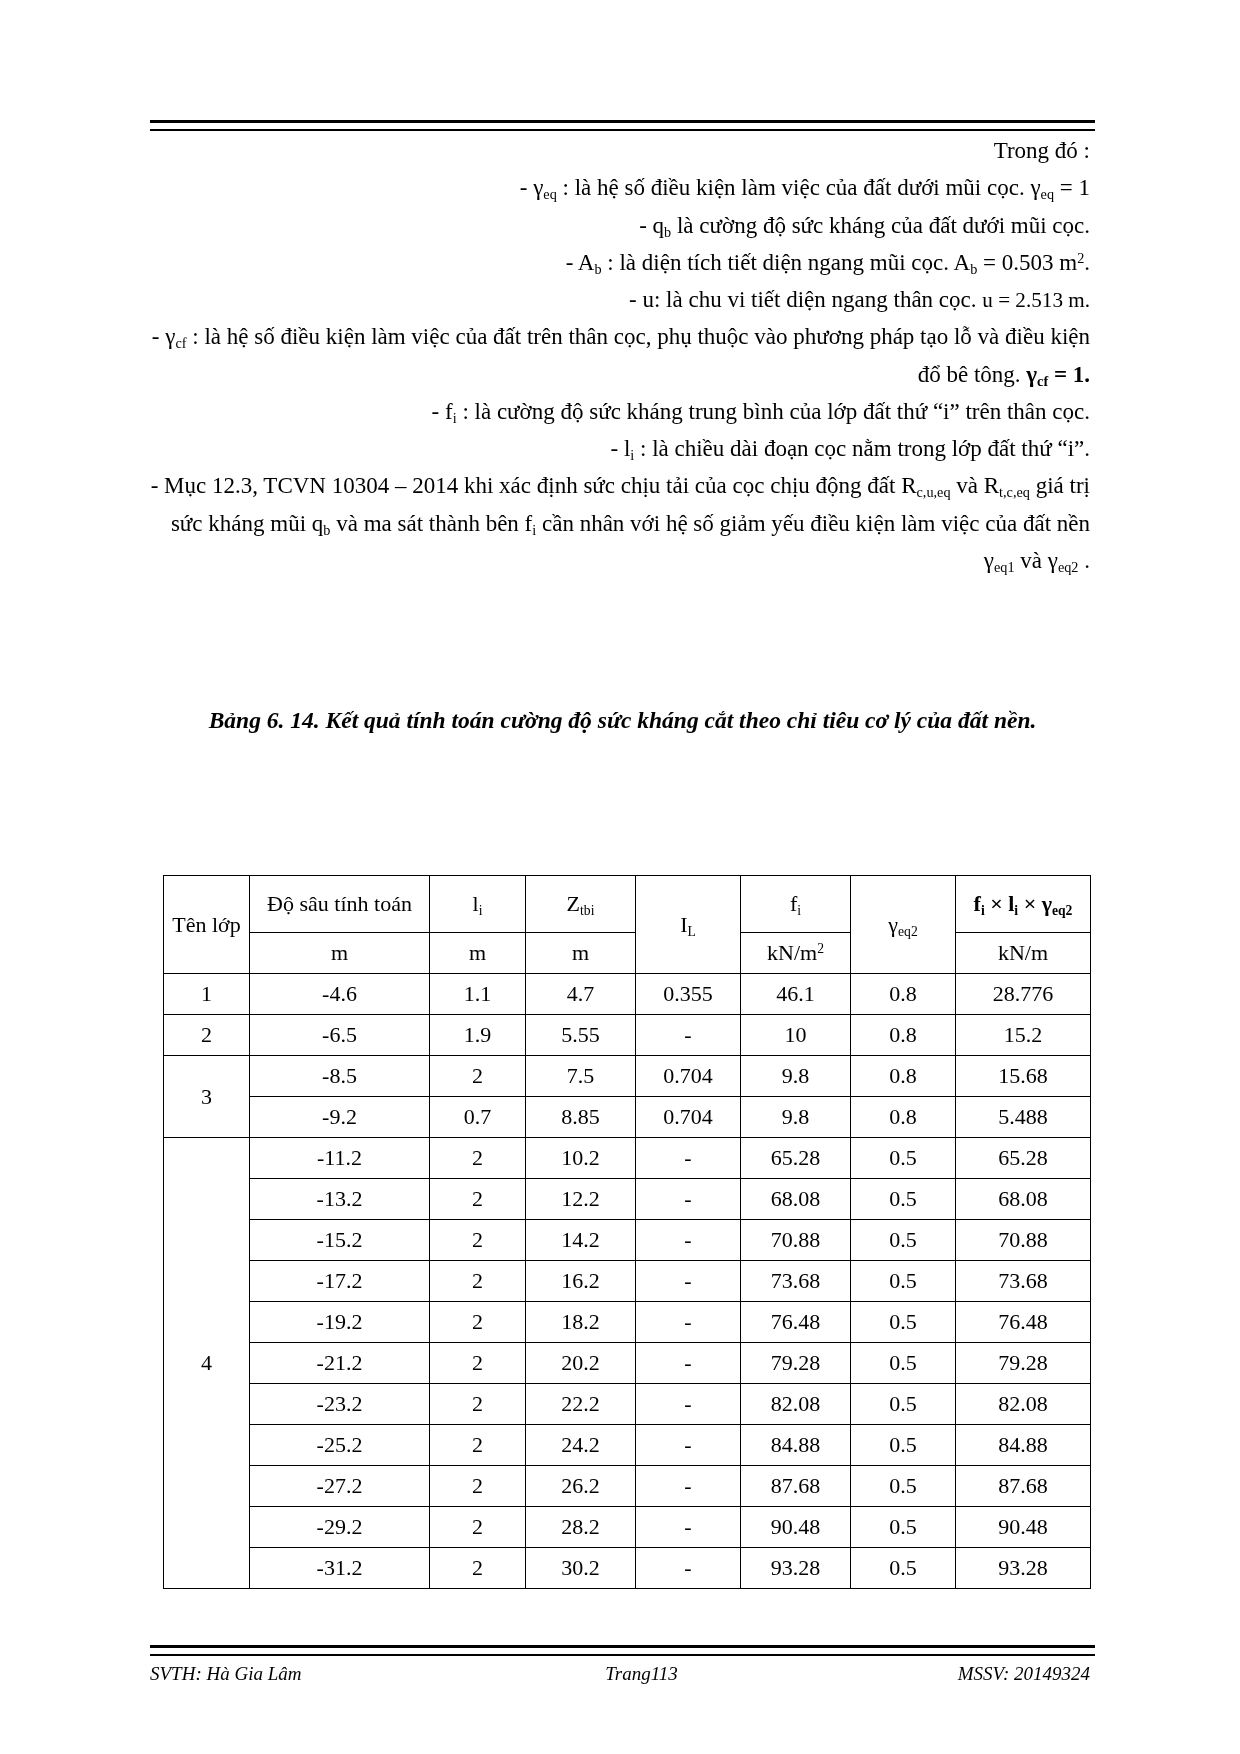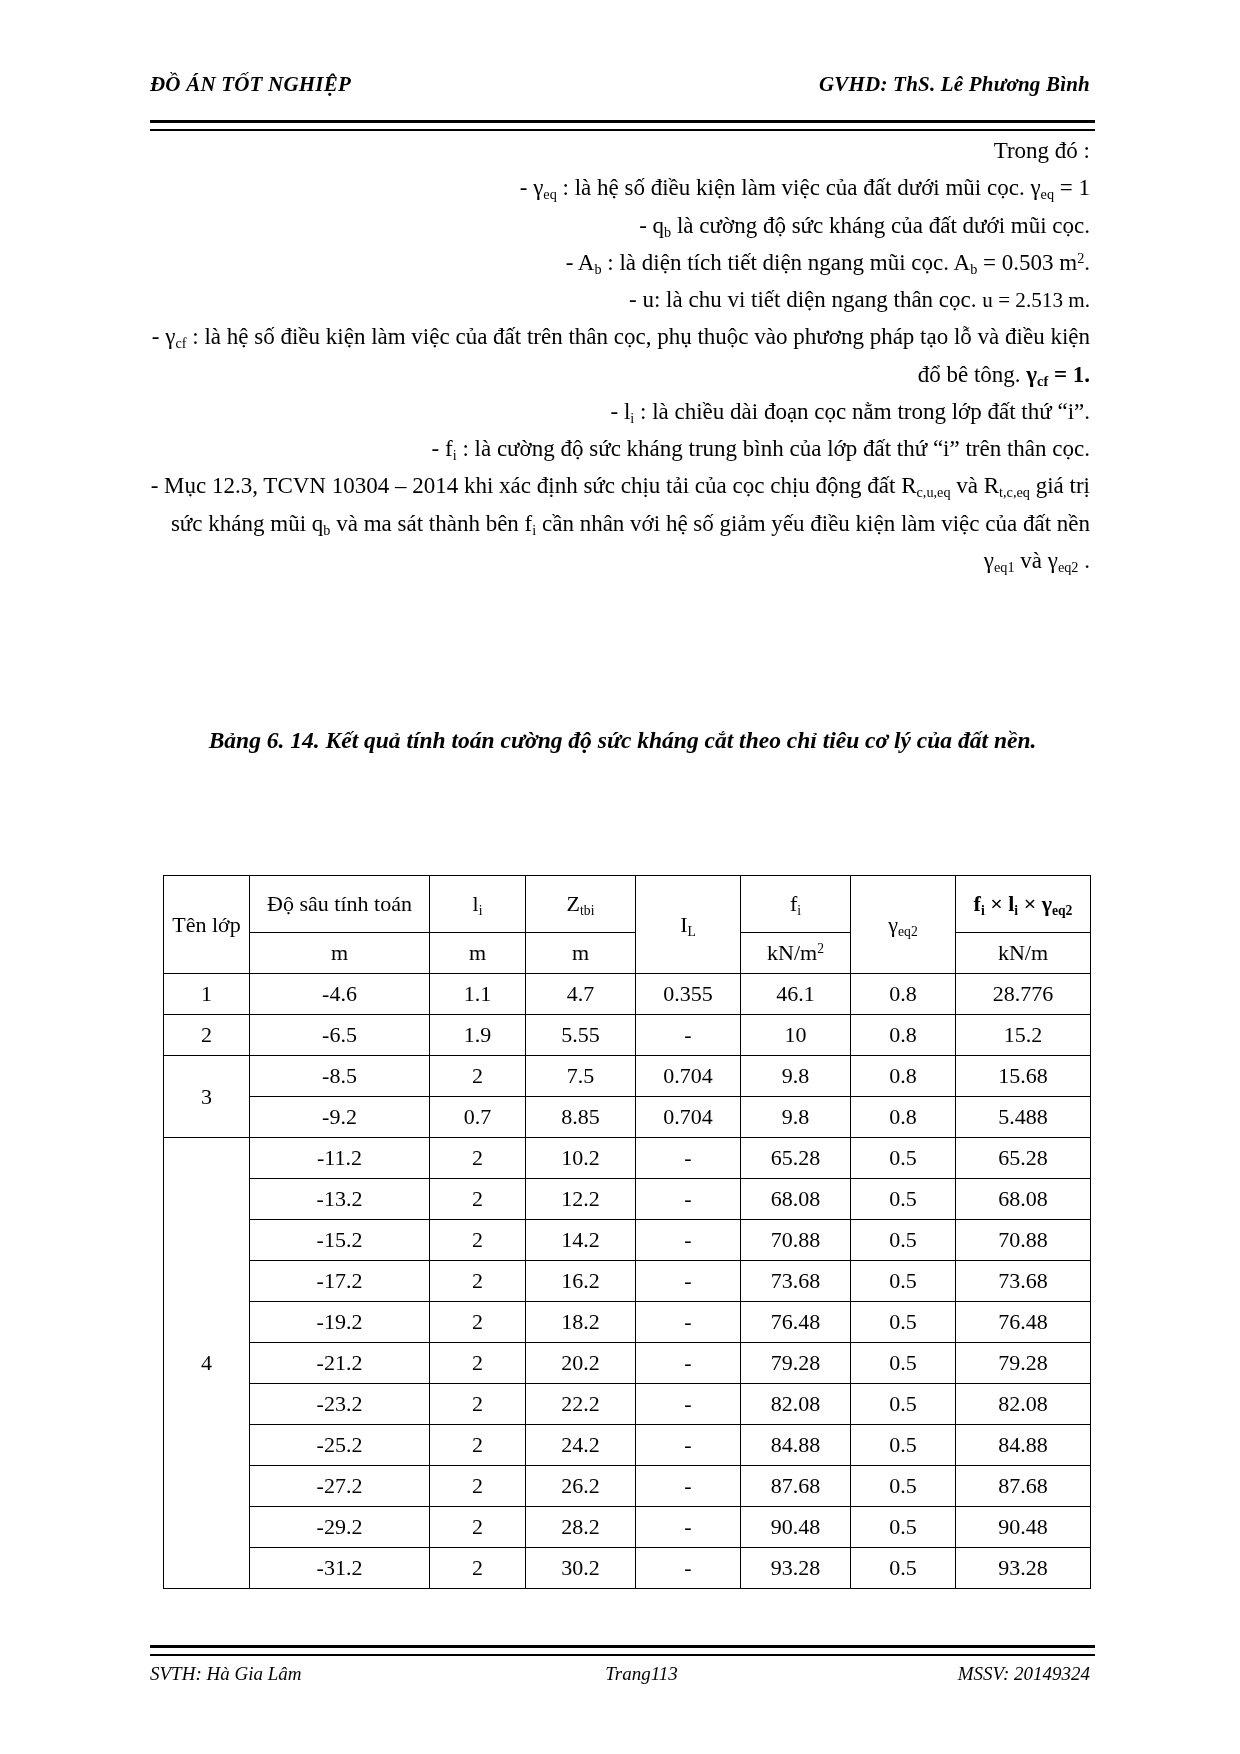--- a/index.html
+++ b/index.html
@@ -113,21 +113,20 @@
   .table-caption {
     position: absolute;
     left: 150px;
     top: 700px;
     width: 945px;
     text-align: center;
     font-weight: bold;
     font-style: italic;
     font-size: 23.5px;
     line-height: 1.75;
-    margin-top: 20px;
   }
 
   
   .tbl-wrap {
     position: absolute;
     left: 163px;
     top: 875px;
     width: 930px;
   }
   table.grid {
@@ -155,24 +154,20 @@
   .col-e { width: 105px; }
   .col-f { width: 110px; }
   .col-g { width: 105px; }
   .col-h { width: 135px; }
 </style>
 </head>
 <body>
 
 <div class="page">
 
-  <div class="header">
-    <span>ĐỒ ÁN TỐT NGHIỆP</span>
-    <span>GVHD: ThS. Lê Phương Bình</span>
-  </div>
   <div class="header-rule"></div>
 
   <div class="body-area">
 
     <p class="para sp-after-sm">Trong đó :</p>
 
 
     <p class="para sp-after-sm">
       <span>- </span><span class="mathvar">γ</span><sub>eq</sub><span> : là hệ số điều kiện làm việc của đất dưới mũi cọc.  </span><span class="eq"><span class="mathvar">γ</span><sub>eq</sub><span> = 1</span></span>
     </p>
@@ -187,25 +182,25 @@
 
     <p class="para sp-after-sm">
       <span>- u: là chu vi tiết diện ngang thân cọc.  </span><span class="eqsm">u = 2.513 m.</span>
     </p>
 
     <p class="para sp-after-sm">
       <span>- </span><span class="mathvar">γ</span><sub>cf</sub><span> : là hệ số điều kiện làm việc của đất trên thân cọc, phụ thuộc vào phương pháp tạo lỗ và điều kiện đổ bê tông.  </span><span class="eq bold"><span class="mathvar">γ</span><sub>cf</sub><span> = 1.</span></span>
     </p>
 
     <p class="para sp-after-sm">
+      <span>- f</span><sub>i</sub><span> : là cường độ sức kháng trung bình của lớp đất thứ “i” trên thân cọc.</span>
+    </p>
+
+    <p class="para sp-after-sm">
       <span>- l</span><sub>i</sub><span> : là chiều dài đoạn cọc nằm trong lớp đất thứ “i”.</span>
-    </p>
-
-    <p class="para sp-after-sm">
-      <span>- f</span><sub>i</sub><span> : là cường độ sức kháng trung bình của lớp đất thứ “i” trên thân cọc.</span>
     </p>
 
     <p class="para">
       <span>- Mục 12.3, TCVN 10304 – 2014 khi xác định sức chịu tải của cọc chịu động đất </span><span class="mathvar">R</span><sub>c,u,eq</sub><span> và </span><span class="mathvar">R</span><sub>t,c,eq</sub><span> giá trị sức kháng mũi </span><span class="mathvar">q</span><sub>b</sub><span> và ma sát thành bên </span><span class="mathvar">f</span><sub>i</sub><span> cần nhân với hệ số giảm yếu điều kiện làm việc của đất nền </span><span class="mathvar">γ</span><sub>eq1</sub><span> và </span><span class="mathvar">γ</span><sub>eq2</sub><span> .</span>
     </p>
 
   </div>
 
   <div class="table-caption">Bảng 6. 14. Kết quả tính toán cường độ sức kháng cắt theo chỉ tiêu cơ lý của đất nền.</div>
 

